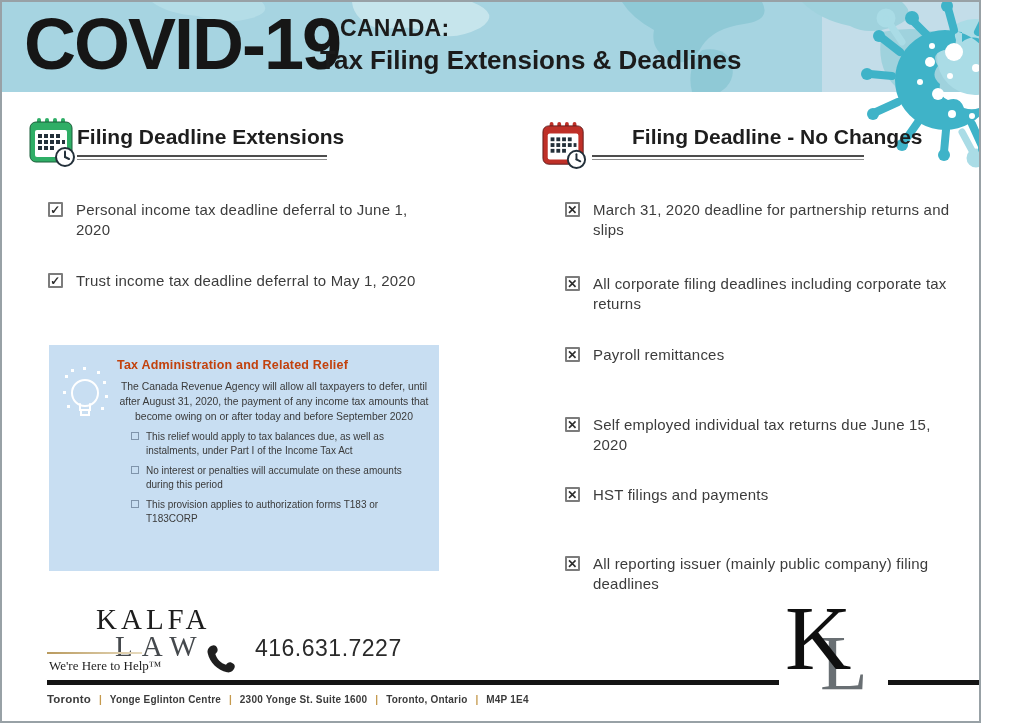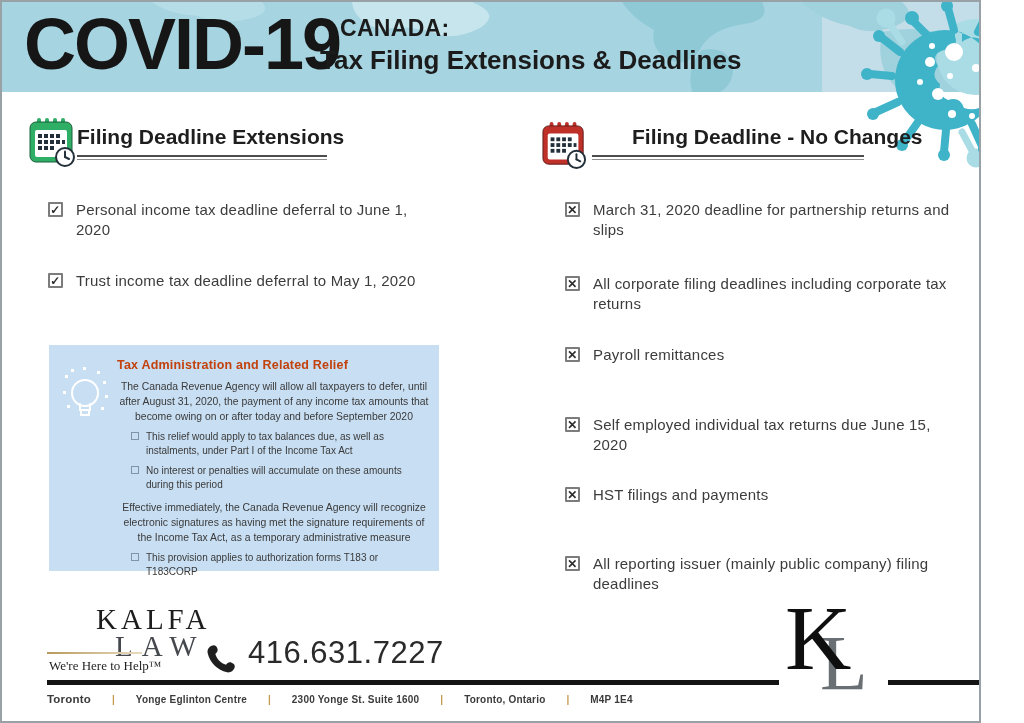--- a/index.html
+++ b/index.html
@@ -38,26 +38,26 @@
   .info-p { font-size:10.4px; line-height:1.45;text-align:center; }
   .info-bullet { display:flex; margin:6px 0 0 14px; font-size:10px; line-height:1.4; }
   .info-bullet .ebox { flex:0 0 auto; width:8px; height:8px; border:1px solid #7f94ab; margin:2px 7px 0 0; background:transparent; }
   .mt8 { margin-top:8px; }
   
   .logo-kalfa { position:absolute; left:46px; top:601px; font-family:"Liberation Serif", serif; font-size:29px; letter-spacing:4px; color:#1d1d1d;margin-left:48px; }
   .logo-law   { position:absolute; left:113px; top:628px; font-family:"Liberation Serif", serif; font-size:29px; letter-spacing:9px; color:#45494d; }
   .gold-line  { position:absolute; left:45px; top:650px; width:95px; height:2px; background:linear-gradient(90deg,#b99a5e,#e8dcc0); }
   .tagline    { position:absolute; left:47px; top:656px; font-family:"Liberation Serif", serif; font-size:13px; color:#1e1e1e; }
   .phone-ic   { position:absolute; left:203px; top:641px; }
-  .phone-num  { position:absolute; left:246px; top:633px; font-size:31px; color:#2a2a2a; letter-spacing:.5px; }
+  .phone-num  { position:absolute; left:253px; top:633px; font-size:23px; color:#2a2a2a; letter-spacing:.5px; }
   .bar-a { position:absolute; left:45px; top:678px; width:732px; height:5px; background:#141414; }
   .bar-b { position:absolute; left:886px; top:678px; width:92px; height:5px; background:#141414; }
   .mono-l { position:absolute; left:818px; top:622px; font-family:"Liberation Serif", serif; font-size:78px; line-height:1; color:#696f73; z-index:1; }
   .mono-k { position:absolute; left:783px; top:590px; font-family:"Liberation Serif", serif; font-size:92px; line-height:1; color:#0f0f0f; z-index:2; }
-  .addr { position:absolute; left:45px; top:691px; display:flex; align-items:baseline; gap:21px; }
+  .addr { position:absolute; left:45px; top:691px; display:flex; align-items:baseline; gap:8px; }
   .addr .seg { font-size:10px; font-weight:700; color:#3b3b3b; letter-spacing:.2px; }
   .addr .seg.first { font-size:11.5px; }
   .addr .pipe { font-size:10px; font-weight:700; color:#c59a4e; }
 </style>
 </head>
 <body>
 
 <div class="page">
 
   <div class="band">
@@ -206,21 +206,20 @@
       <div class="info-title">Tax Administration and Related Relief</div>
       <div class="info-p">The Canada Revenue Agency will allow all taxpayers to defer, until after August 31, 2020, the payment of any income tax amounts that become owing on or after today and before September 2020</div>
       <div class="info-bullet">
         <span class="ebox"></span>
         <span>This relief would apply to tax balances due, as well as instalments, under Part I of the Income Tax Act</span>
       </div>
       <div class="info-bullet">
         <span class="ebox"></span>
         <span>No interest or penalties will accumulate on these amounts during this period</span>
       </div>
-      <div class="info-p mt8">Effective immediately, the Canada Revenue Agency will recognize electronic signatures as having met the signature requirements of the Income Tax Act, as a temporary administrative measure</div>
       <div class="info-bullet">
         <span class="ebox"></span>
         <span>This provision applies to authorization forms T183 or T183CORP</span>
       </div>
     </div>
   </div>
 
   <svg class="cal" style="left:540px; top:120px;" width="45" height="48" viewBox="0 0 47 50">
     <g fill="#bf3028">
         <rect x="8" y="0" width="4" height="8" rx="2"></rect>

